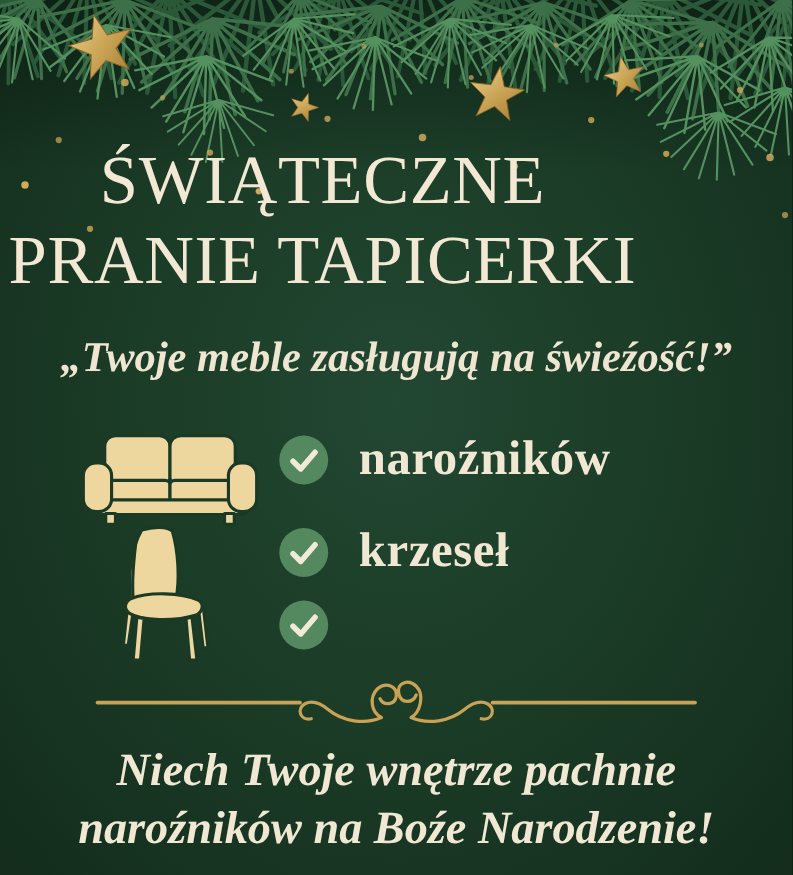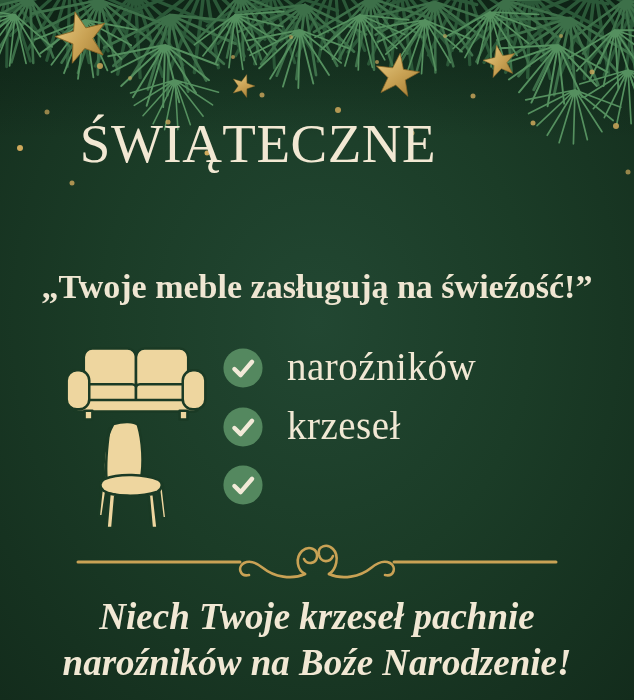--- a/index.html
+++ b/index.html
@@ -7,29 +7,29 @@
     position:relative;width:634px;height:700px;overflow:hidden;
     background:radial-gradient(ellipse at 50% 46%, #224732 0%, #1b3c27 48%, #132c1c 100%);
     font-family:"Liberation Serif","DejaVu Serif",serif;
   }
   .top-shade{position:absolute;top:0;left:0;width:634px;height:150px;
     background:linear-gradient(180deg, rgba(8,24,14,.6) 0%, rgba(8,24,14,0) 92%);}
   .garland{position:absolute;top:0;left:0;}
   .title{position:absolute;top:112px;left:0;width:516px;margin:0;text-align:center;
     font-size:55px;font-weight:normal;line-height:1.17;color:#f2e8d3;letter-spacing:.5px;}
   .subtitle{position:absolute;top:268px;left:0;width:634px;margin:0;text-align:center;
-    font-weight:600;font-size:34px;color:#efe6d2;}
+    font-style:italic;font-weight:600;font-size:34px;color:#efe6d2;}
   .sofa{position:absolute;left:62px;top:342px;}
   .chair{position:absolute;left:80px;top:420px;}
   .checklist{position:absolute;left:222px;top:347px;width:380px;display:flex;
     flex-direction:column;}
   .check-item{display:flex;align-items:center;gap:23px;height:42px;}
-  .check-item + .check-item{margin-top:17px;}
+  .check-item + .check-item{margin-top:32px;}
   .check-item:nth-child(3){margin-top:16px;}
-  .check-label{font-size:39px;font-weight:normal;color:#f1e8d4;letter-spacing:.5px;
+  .check-label{font-size:39px;font-weight:bold;color:#f1e8d4;letter-spacing:.5px;
     line-height:1;padding-bottom:4px;}
   .divider{position:absolute;left:0;top:538px;}
   .footer{position:absolute;top:594px;left:0;width:634px;margin:0;text-align:center;
     font-style:italic;font-weight:600;font-size:37px;line-height:1.25;color:#f1e8d4;}
 </style>
 </head>
 <body>
 
 <div class="poster">
 
@@ -112,20 +112,21 @@
     <g fill="url(#gold)" stroke="#8a6526" stroke-width=".6">
       <polygon points="0,-20 4.7,-6.5 19,-6.2 7.6,2.5 11.8,16.2 0,8 -11.8,16.2 -7.6,2.5 -19,-6.2 -4.7,-6.5" transform="translate(82 38) rotate(-15) scale(1.35)"></polygon>
       <polygon points="0,-20 4.7,-6.5 19,-6.2 7.6,2.5 11.8,16.2 0,8 -11.8,16.2 -7.6,2.5 -19,-6.2 -4.7,-6.5" transform="translate(243 86) rotate(18) scale(0.6)"></polygon>
       <polygon points="0,-20 4.7,-6.5 19,-6.2 7.6,2.5 11.8,16.2 0,8 -11.8,16.2 -7.6,2.5 -19,-6.2 -4.7,-6.5" transform="translate(397 76) rotate(8) scale(1.15)"></polygon>
       <polygon points="0,-20 4.7,-6.5 19,-6.2 7.6,2.5 11.8,16.2 0,8 -11.8,16.2 -7.6,2.5 -19,-6.2 -4.7,-6.5" transform="translate(500 62) rotate(-12) scale(0.85)"></polygon>
     </g>
   </svg>
 
   <h1 class="title">
     <span>ŚWIĄTECZNE</span><br>
+    <span>PRANIE TAPICERKI</span>
   </h1>
 
   <p class="subtitle">„Twoje meble zasługują na świeźość!”</p>
 
   <svg class="sofa" width="148" height="80" viewBox="0 0 190 102">
     <g fill="#eed69f" stroke="#1a3a25" stroke-width="3.2" stroke-linejoin="round">
       <rect x="28" y="8" width="67" height="54" rx="11"></rect>
       <rect x="95" y="8" width="67" height="54" rx="11"></rect>
       <rect x="30" y="54" width="65" height="26" rx="5"></rect>
       <rect x="95" y="54" width="65" height="26" rx="5"></rect>
@@ -177,17 +178,17 @@
       <line x1="78" y1="24" x2="240" y2="24" stroke-width="3"></line>
       <line x1="394" y1="24" x2="556" y2="24" stroke-width="3"></line>
       <path stroke-width="2.6" d="M249 37 C240 39 237 29 244 25 C250 22 257 25 263 30 C274 39 292 42 305 36"></path>
       <path stroke-width="2.6" d="M385 37 C394 39 397 29 390 25 C384 22 377 25 371 30 C360 39 342 42 329 36"></path>
       <path stroke-width="2.6" d="M305 36 C297 32 295 20 302 13 C309 7 318 11 317 19 C316 26 307 27 304 21"></path>
       <path stroke-width="2.6" d="M329 36 C336 32 340 18 333 11 C327 5 317 8 319 17 C321 25 330 25 333 18"></path>
     </g>
   </svg>
 
   <p class="footer">
-    <span>Niech Twoje krzeseł pachnie</span><br>
+    <span>Niech Twoje wnętrze pachnie</span><br>
     <span>naroźników na Boźe Narodzenie!</span>
   </p>
 
 </div>
 
 </body></html>

